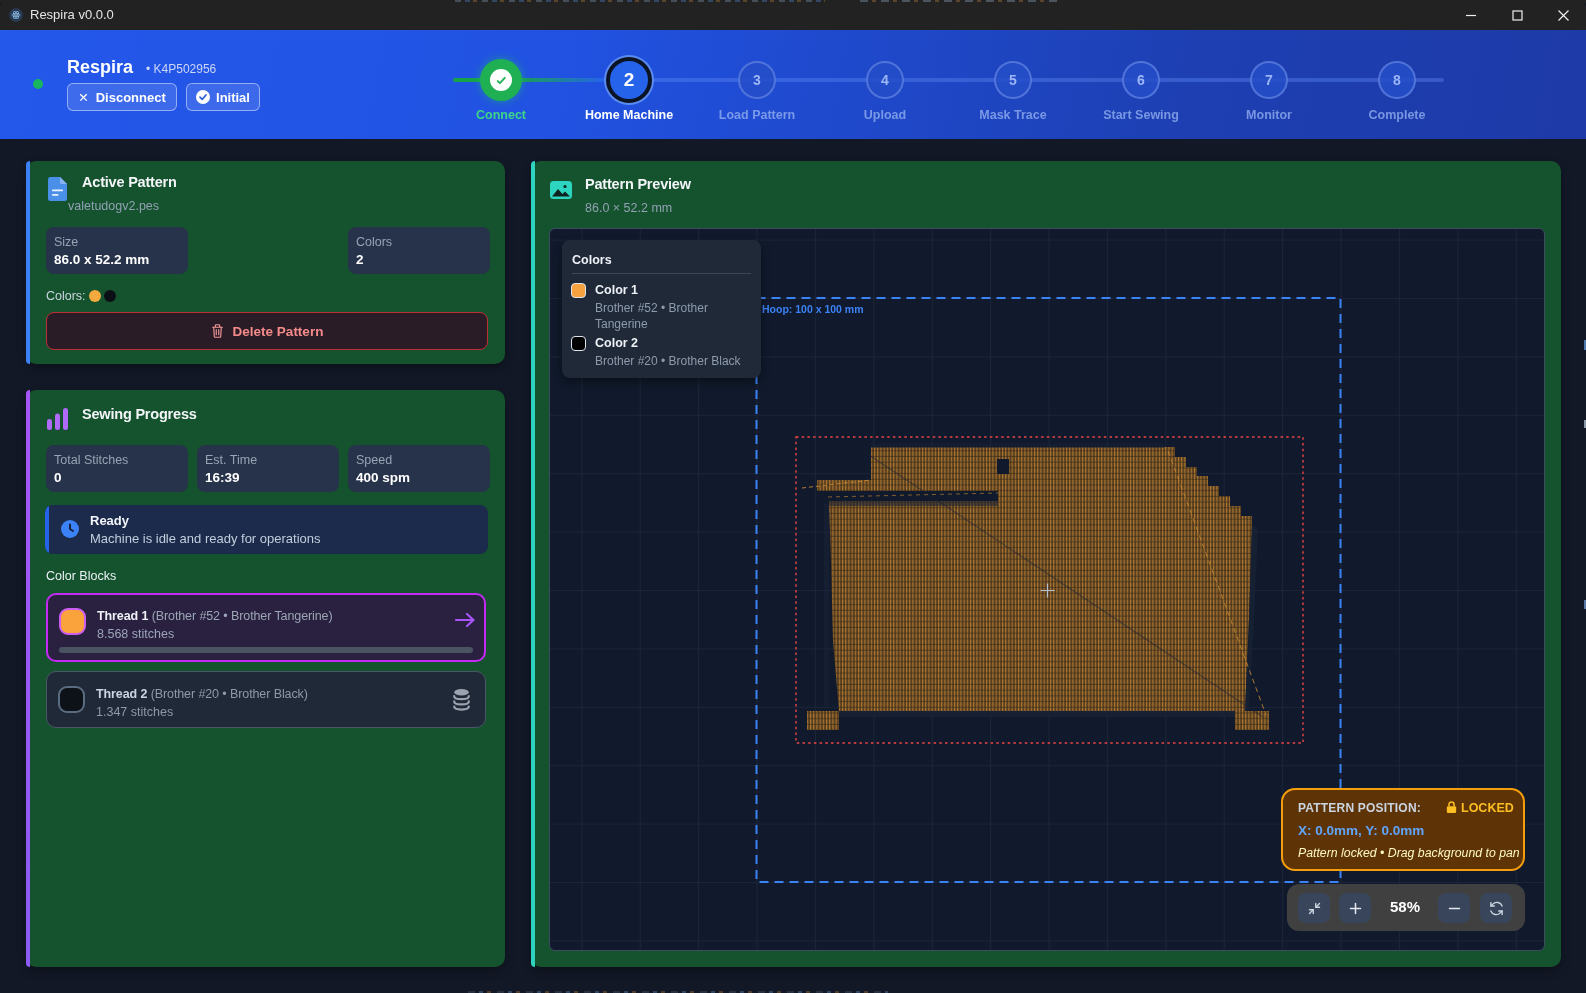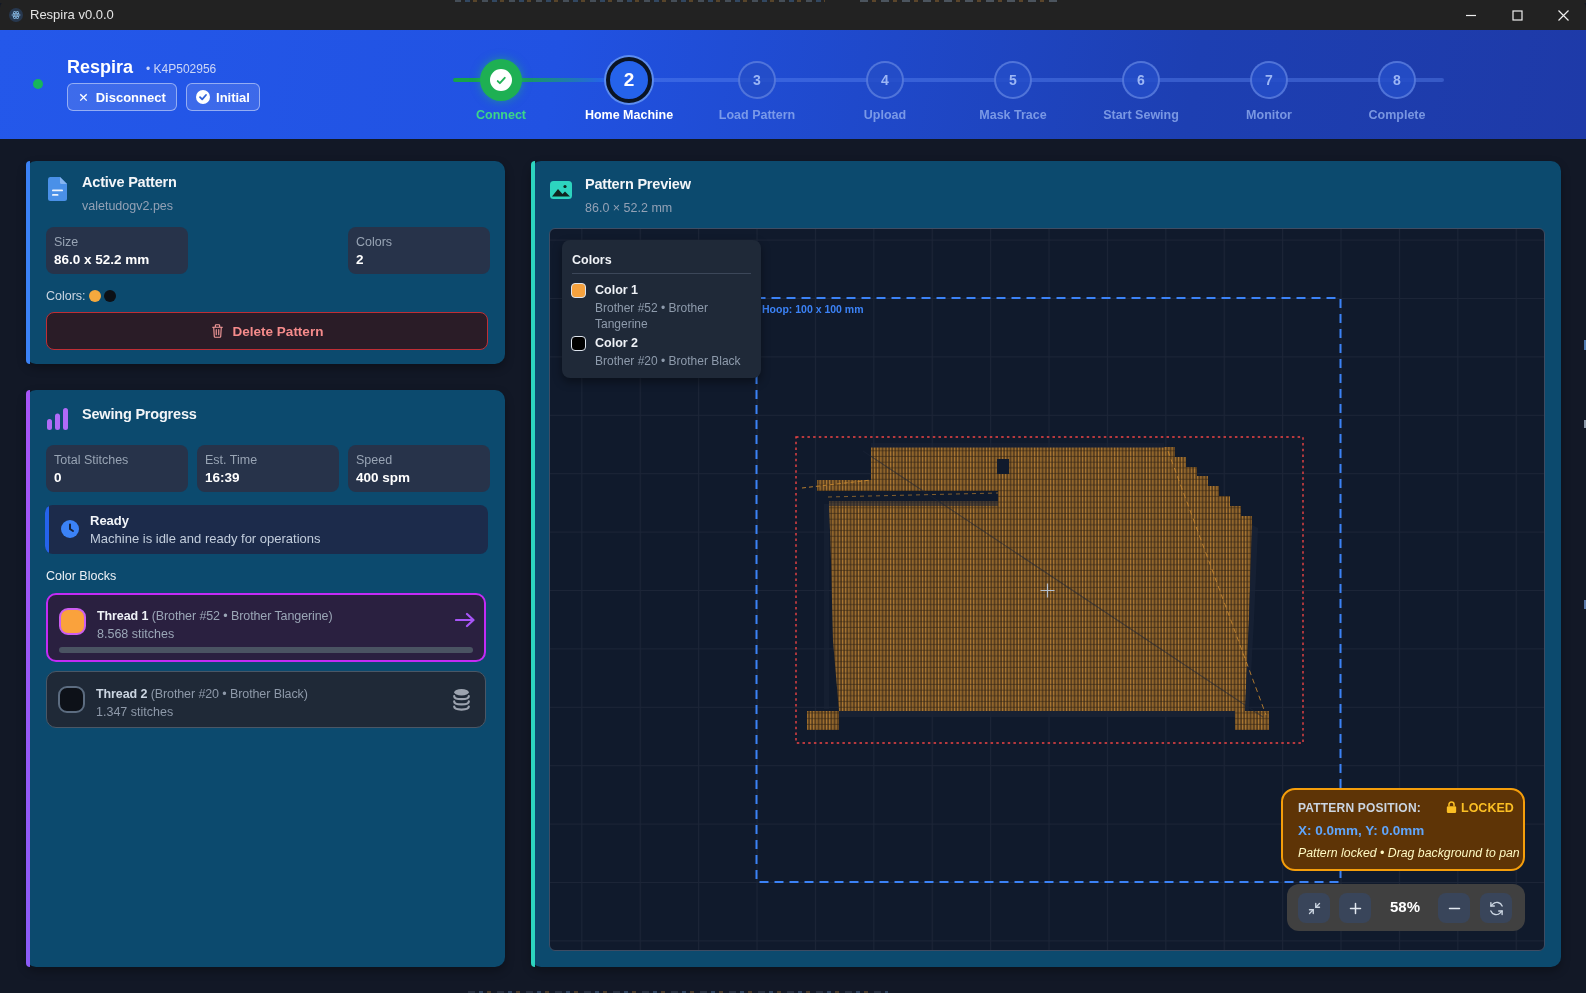--- a/index.html
+++ b/index.html
@@ -32,21 +32,21 @@
   .stepline { position:absolute; top:48px; height:4px; border-radius:2px; }
   .scircle { position:absolute; border-radius:50%; display:flex; align-items:center;
     justify-content:center; }
   .slabel { position:absolute; top:78px; width:140px; text-align:center;
     font-size:12.5px; font-weight:bold; }
   .sc-i { top:31px; width:38px; height:38px; background:rgba(37,78,200,0.85);
     border:2px solid rgba(125,155,235,0.5); color:#9cb6f5; font-weight:bold; font-size:14px; }
   .sl-i { color:rgba(148,175,240,0.78); }
 
   
-  .card { position:absolute; background:#0c4a6e; border-radius:10px;
+  .card { position:absolute; background:#14532d; border-radius:10px;
     box-shadow:0 4px 10px rgba(0,0,0,0.3); }
   .stripe { position:absolute; left:0; top:0; bottom:0; width:4px;
     border-radius:10px 0 0 10px; }
   .cardtitle { font-size:14.5px; letter-spacing:-0.2px; font-weight:bold; color:#f3f5f8; position:absolute; }
   .cardsub { font-size:12.5px; color:#93a1b5; position:absolute; }
   .statbox { position:absolute; width:142px; height:47px; background:#27334a;
     border-radius:8px; }
   .statbox .lbl { position:absolute; left:8px; top:8px; font-size:12.5px; color:#98a4b4; }
   .statbox .val { position:absolute; left:8px; top:25px; font-size:13.5px;
     font-weight:bold; color:#fff; }
@@ -143,21 +143,21 @@
 
   <div class="card" id="card1" style="left:26px;top:161px;width:479px;height:203px;">
     <div class="stripe" style="background:#3b82f6;"></div>
     <svg class="abs" style="left:22px;top:16px;" width="19" height="24" viewBox="0 0 19 24">
       <path d="M2 0 H12 L19 7 V21.5 Q19 24 16.5 24 H2.5 Q0 24 0 21.5 V2.5 Q0 0 2 0 Z" fill="#4a90e8"></path>
       <path d="M12 0 L19 7 H13.5 Q12 7 12 5.5 Z" fill="#85b4f0"></path>
       <rect x="4" y="12.5" width="11" height="1.8" rx="0.9" fill="#eaf2fd"></rect>
       <rect x="4" y="17" width="6.5" height="1.8" rx="0.9" fill="#eaf2fd"></rect>
     </svg>
     <div class="cardtitle" style="left:56px;top:13px;">Active Pattern</div>
-    <div class="cardsub" style="left:56px;top:38px;">valetudogv2.pes</div>
+    <div class="cardsub" style="left:42px;top:38px;">valetudogv2.pes</div>
     <div class="statbox" style="left:20px;top:66px;">
         <div class="lbl">Size</div>
         <div class="val">86.0 x 52.2 mm</div>
       </div>
     <div class="statbox" style="left:322px;top:66px;">
         <div class="lbl">Colors</div>
         <div class="val">2</div>
       </div>
     <div class="abs" style="left:20px;top:128px;font-size:12.5px;color:#cbd5e1;">Colors:</div>
     <div class="abs" style="left:63px;top:129px;width:12px;height:12px;border-radius:50%;background:#f5a93e;"></div>

